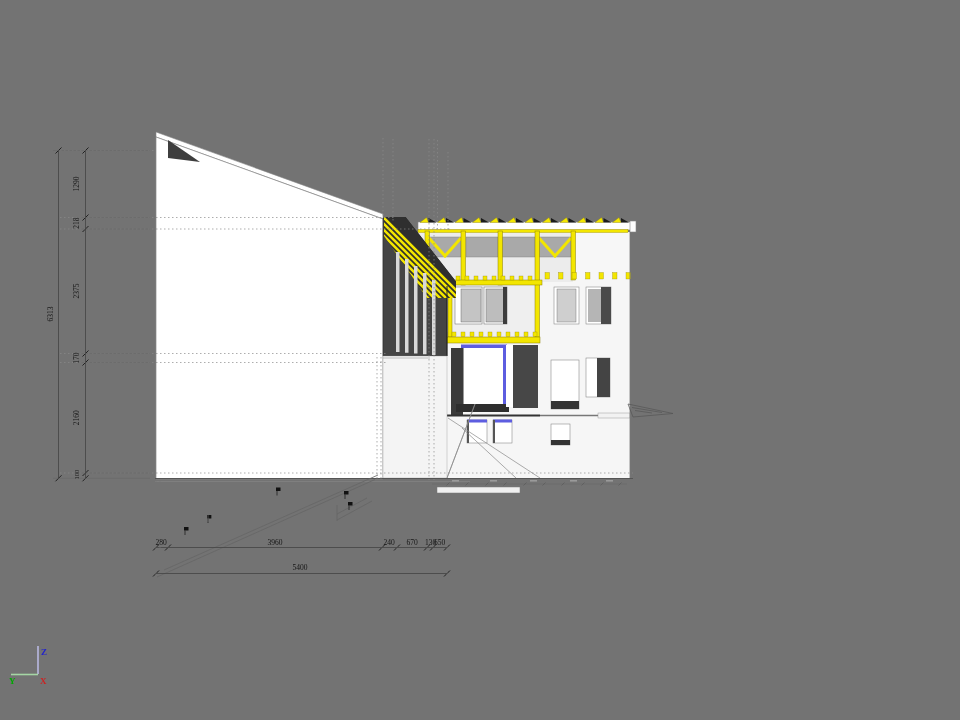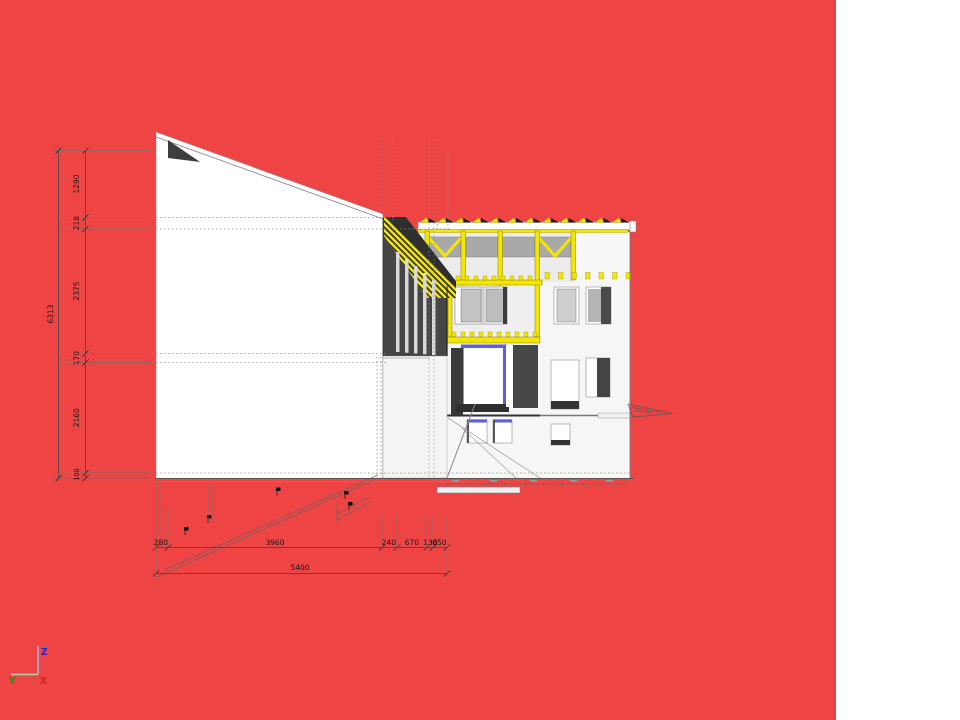--- a/index.html
+++ b/index.html
@@ -1,17 +1,17 @@
 <!DOCTYPE html>
 <html><head>
 <meta charset="utf-8">
 <style>
   html,body{margin:0;padding:0;}
   body{font-family:"DejaVu Sans",sans-serif;}
-  .stage{position:relative;width:836px;height:720px;background:#ef4444;overflow:hidden;}
+  .stage{position:relative;width:960px;height:720px;background:#737373;overflow:hidden;font-family:Liberation Serif, serif;}
   svg{position:absolute;left:0;top:0;}
   .dotted{stroke:#8a8a8a;stroke-width:.7;fill:none;stroke-dasharray:1.5 2.5;}
   .dimline{stroke:#444;stroke-width:.8;fill:none;}
   .dimtext{font-size:7.5px;fill:#161616;}
   .tinytext{font-size:6.5px;fill:#161616;}
   .axistext{font-size:9px;font-weight:bold;}
   .whitefill{fill:#ffffff;stroke:#888;stroke-width:.6;}
 </style>
 </head>
 <body>

